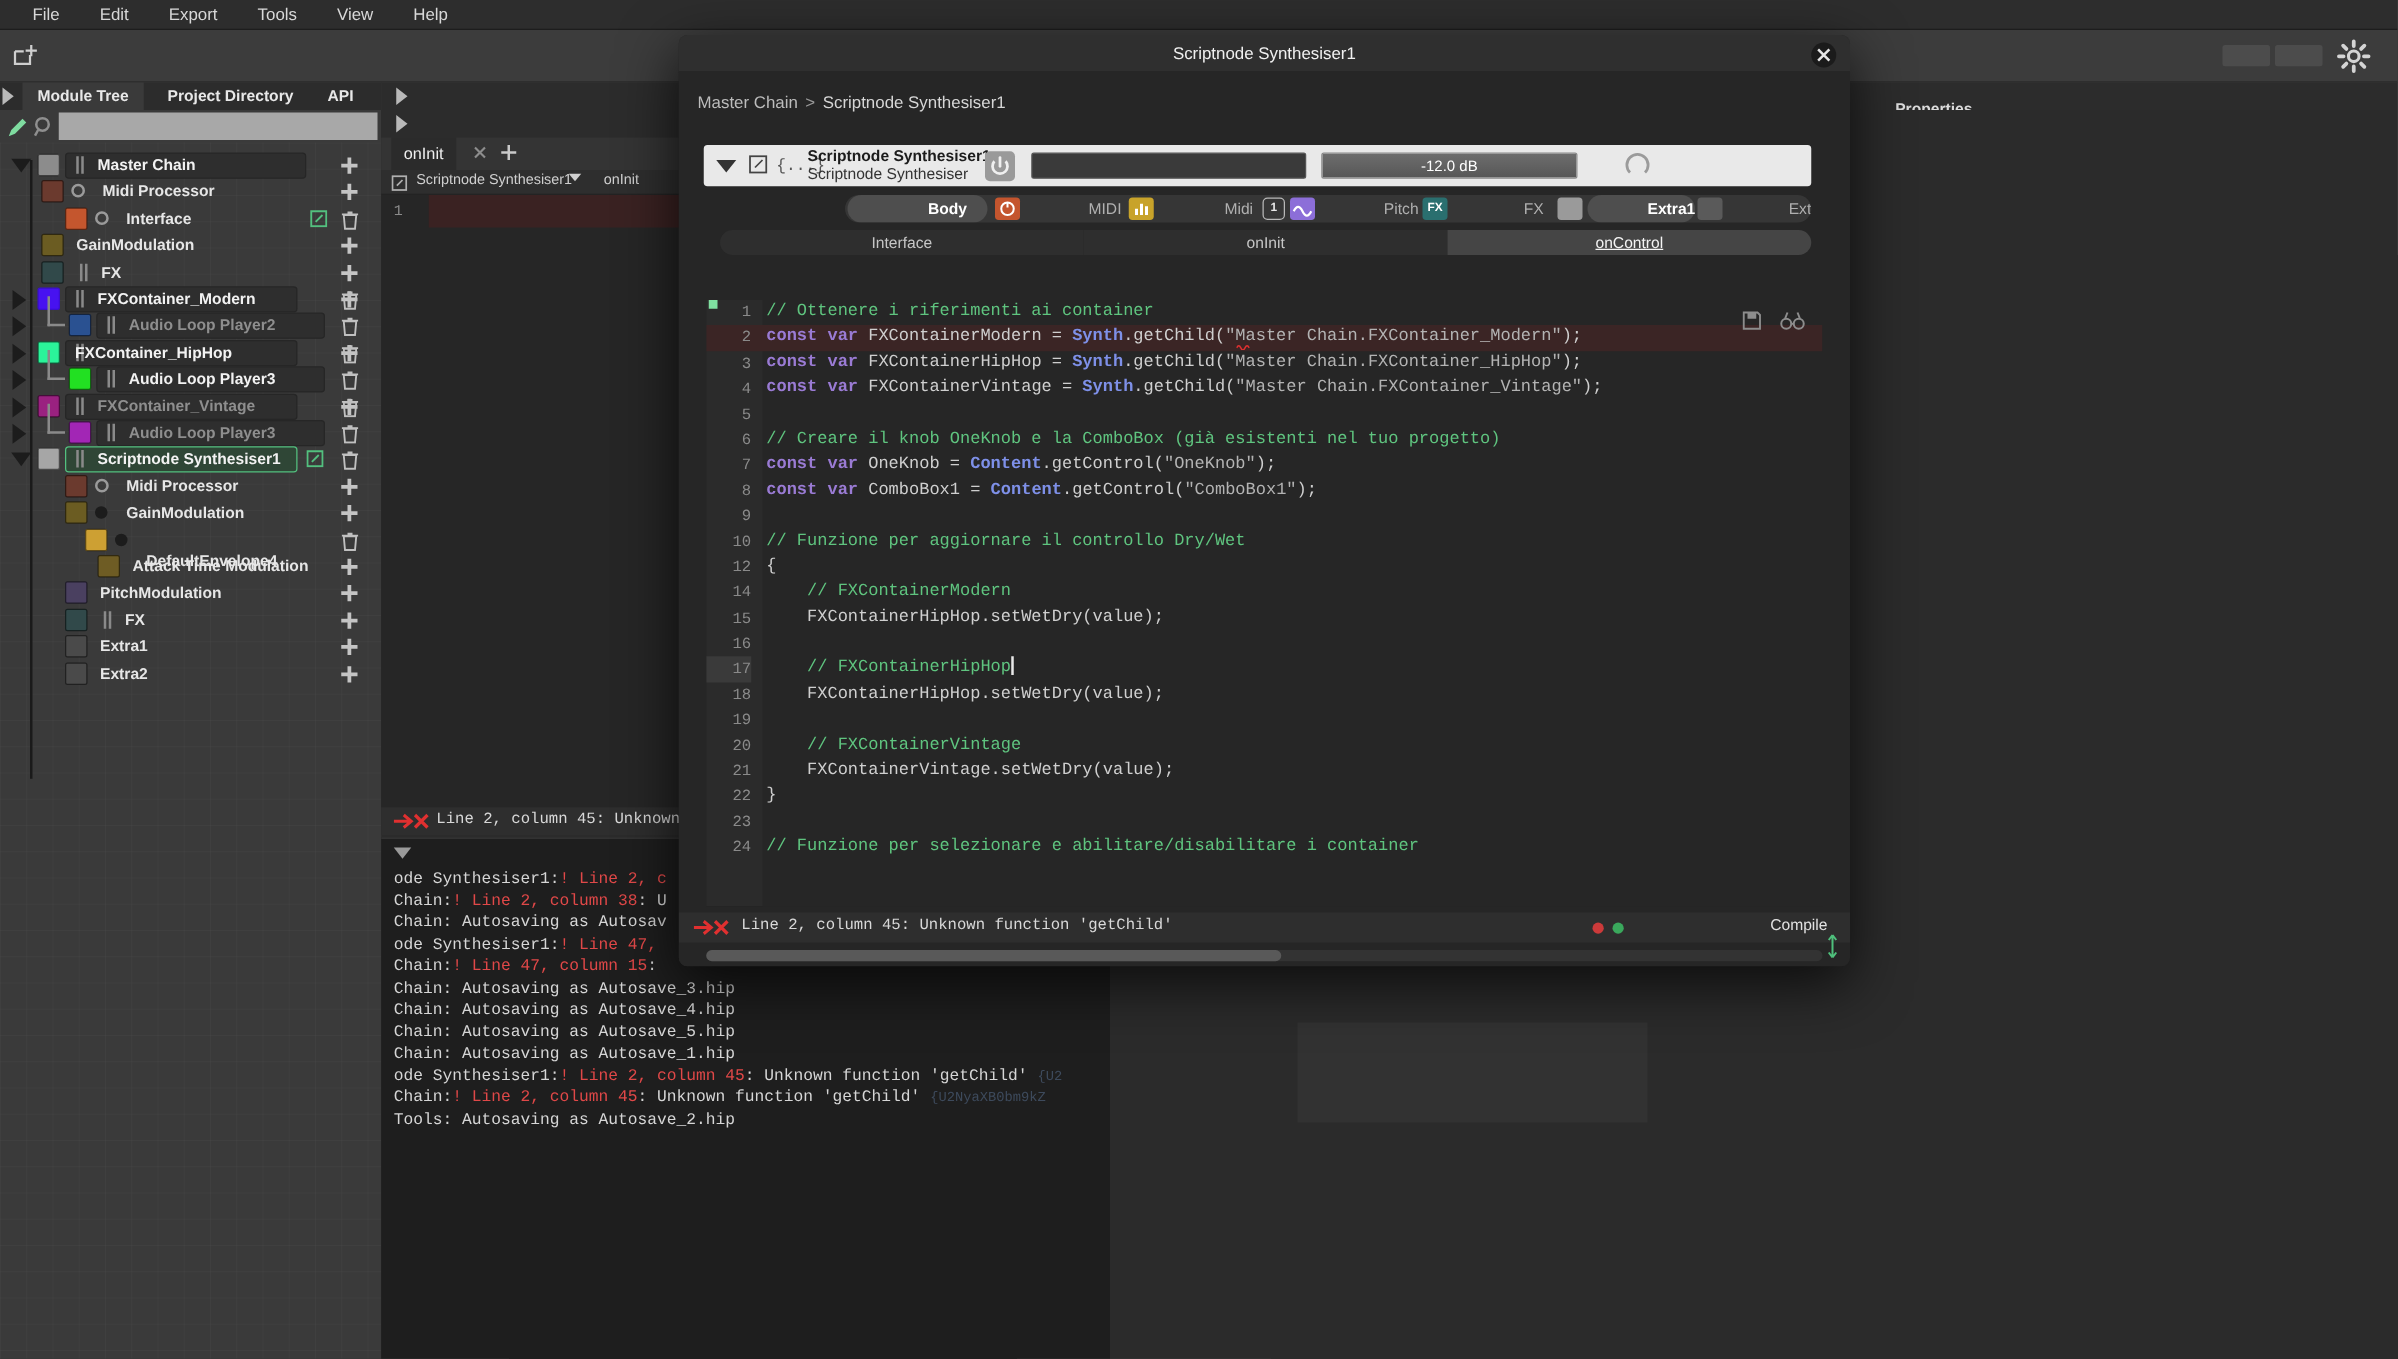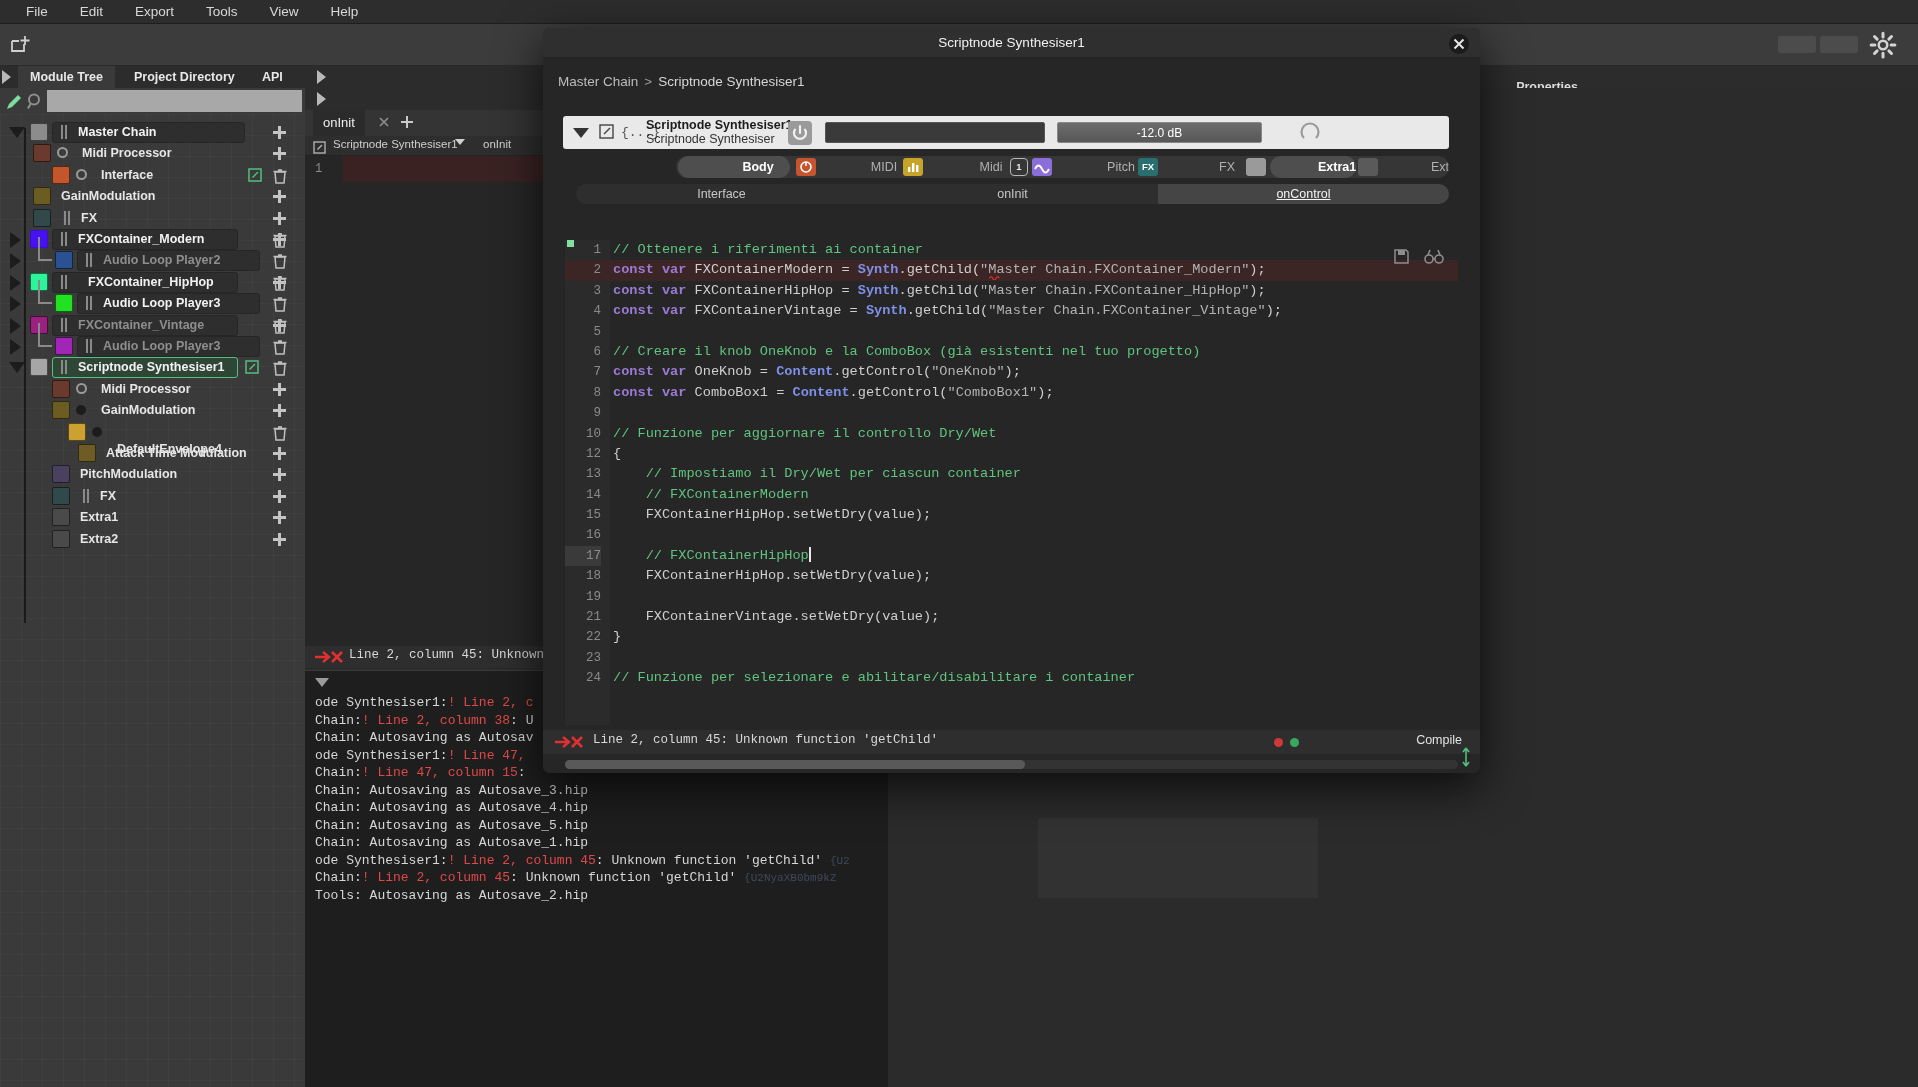--- a/index.html
+++ b/index.html
@@ -480,21 +480,21 @@
           <span class="trash-i" style="left: 273px; top: 3px;"><svg width="14" height="16" viewBox="0 0 14 16">
               <path d="M2 4h10l-1 11H3z" fill="none" stroke="#c0c0c0" stroke-width="1.5"></path>
               <path d="M0.5 3.5h13M5 2h4" stroke="#c0c0c0" stroke-width="1.5"></path>
             </svg></span>
         </div>
         <div class="row" style="top: 157.8px;">
           <span class="tri" style="left: 10px; top: 3px;"></span>
           <span class="swatch" style="left: 30px; top: 1px; background: rgb(43, 244, 154); border: 1px solid rgba(0, 0, 0, 0.55);"></span>
           <span class="nodebox" style="left: 52px; top: 0px; width: 186px;"></span>
           <span class="hlines" style="left: 60px; top: 3px;"></span>
-          <span class="lbl b" style="left: 88px; top: 0px; text-align: center;">FXContainer_HipHop</span>
+          <span class="lbl b" style="left: 60px; top: 0px; text-align: center;">FXContainer_HipHop</span>
           <span class="plus-i" style="left: 272px; top: 3px;"><svg width="15" height="15" viewBox="0 0 15 15">
               <path d="M7.5 1v13M1 7.5h13" stroke="#c4c4c4" stroke-width="3"></path>
             </svg></span>
           <span class="trash-i" style="left: 273px; top: 3px;"><svg width="14" height="16" viewBox="0 0 14 16">
               <path d="M2 4h10l-1 11H3z" fill="none" stroke="#c0c0c0" stroke-width="1.5"></path>
               <path d="M0.5 3.5h13M5 2h4" stroke="#c0c0c0" stroke-width="1.5"></path>
             </svg></span>
         </div>
         <div class="row" style="top: 179.2px;">
           <span class="tri" style="left: 10px; top: 3px;"></span>
@@ -762,27 +762,27 @@
               </svg></div>
             <div class="ln"><span class="gn">3</span><span class="tx"><span class="kw">const var</span><span class="id"> FXContainerHipHop = </span><span class="cls">Synth</span><span class="pn">.getChild(</span><span class="str">"Master Chain.FXContainer_HipHop"</span><span class="pn">);</span></span></div>
             <div class="ln"><span class="gn">4</span><span class="tx"><span class="kw">const var</span><span class="id"> FXContainerVintage = </span><span class="cls">Synth</span><span class="pn">.getChild(</span><span class="str">"Master Chain.FXContainer_Vintage"</span><span class="pn">);</span></span></div>
             <div class="ln"><span class="gn">5</span><span class="tx"></span></div>
             <div class="ln"><span class="gn">6</span><span class="tx"><span class="cm">// Creare il knob OneKnob e la ComboBox (già esistenti nel tuo progetto)</span></span></div>
             <div class="ln"><span class="gn">7</span><span class="tx"><span class="kw">const var</span><span class="id"> OneKnob = </span><span class="cls">Content</span><span class="pn">.getControl(</span><span class="str">"OneKnob"</span><span class="pn">);</span></span></div>
             <div class="ln"><span class="gn">8</span><span class="tx"><span class="kw">const var</span><span class="id"> ComboBox1 = </span><span class="cls">Content</span><span class="pn">.getControl(</span><span class="str">"ComboBox1"</span><span class="pn">);</span></span></div>
             <div class="ln"><span class="gn">9</span><span class="tx"></span></div>
             <div class="ln"><span class="gn">10</span><span class="tx"><span class="cm">// Funzione per aggiornare il controllo Dry/Wet</span></span></div>
             <div class="ln"><span class="gn">12</span><span class="tx"><span class="pn">{</span></span></div>
-            <div class="ln"><span class="gn">13</span><span class="tx"><span class="cm">    // Impostiamo il Dry/Wet per ciascun container</span></span></div>
             <div class="ln"><span class="gn">14</span><span class="tx"><span class="cm">    // FXContainerModern</span></span></div>
             <div class="ln"><span class="gn">15</span><span class="tx"><span class="id">    FXContainerHipHop.setWetDry(value);</span></span></div>
             <div class="ln"><span class="gn">16</span><span class="tx"></span></div>
             <div class="ln cur"><span class="gn">17</span><span class="tx"><span class="cm">    // FXContainerHipHop</span><span class="caretbar"></span></span></div>
             <div class="ln"><span class="gn">18</span><span class="tx"><span class="id">    FXContainerHipHop.setWetDry(value);</span></span></div>
             <div class="ln"><span class="gn">19</span><span class="tx"></span></div>
+            <div class="ln"><span class="gn">20</span><span class="tx"><span class="cm">    // FXContainerVintage</span></span></div>
             <div class="ln"><span class="gn">21</span><span class="tx"><span class="id">    FXContainerVintage.setWetDry(value);</span></span></div>
             <div class="ln"><span class="gn">22</span><span class="tx"><span class="pn">}</span></span></div>
             <div class="ln"><span class="gn">23</span><span class="tx"></span></div>
             <div class="ln"><span class="gn">24</span><span class="tx"><span class="cm">// Funzione per selezionare e abilitare/disabilitare i container</span></span></div>
           </div>
         <span class="code-ico1">
           <svg width="17" height="17" viewBox="0 0 17 17">
               <path d="M2 2h11l2 2v11H2z" fill="none" stroke="#8d8d8d" stroke-width="1.5"></path>
               <rect x="5" y="2" width="7" height="5" fill="#8d8d8d"></rect>
             </svg>

